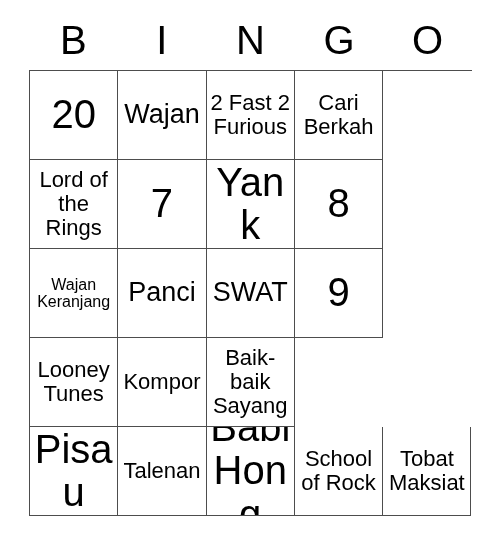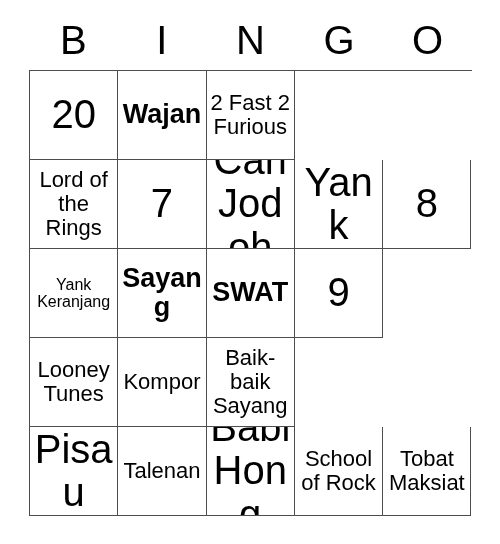--- a/index.html
+++ b/index.html
@@ -74,21 +74,21 @@
     width: 100%;
     line-height: 1.08;
     color: #000000;
     word-break: break-word;
     hyphens: none;
   }
 
   
   .fs-xxl { font-size: 40px; }   
   .fs-xl  { font-size: 34px; }   
-  .fs-l   { font-size: 27px; font-weight: bold; }   
+  .fs-l   { font-size: 27px; }   
   .fs-m   { font-size: 22px; }   
   .fs-s   { font-size: 16px; }   
 </style>
 </head>
 <body>
 
 <div id="bingo-card">
 
   <div class="header-row">
     <div class="header-cell">B</div>
@@ -103,46 +103,46 @@
     <div class="grid-row">
       <div class="cell">
           <span class="cell-text fs-xxl">20</span>
         </div>
       <div class="cell">
           <span class="cell-text fs-l">Wajan</span>
         </div>
       <div class="cell">
           <span class="cell-text fs-m">2 Fast 2 Furious</span>
         </div>
+      <div class="cell">
+          <span class="cell-text fs-m">Cari Berkah</span>
+        </div>
     </div>
 
     <div class="grid-row">
       <div class="cell">
           <span class="cell-text fs-m">Lord of the Rings</span>
         </div>
       <div class="cell">
           <span class="cell-text fs-xxl">7</span>
-        </div>
-      <div class="cell">
-          <span class="cell-text fs-xxl">Cari Jodoh</span>
         </div>
       <div class="cell">
           <span class="cell-text fs-xxl">Yank</span>
         </div>
       <div class="cell">
           <span class="cell-text fs-xxl">8</span>
         </div>
     </div>
 
     <div class="grid-row">
       <div class="cell">
-          <span class="cell-text fs-s">Yank Keranjang</span>
+          <span class="cell-text fs-s">Wajan Keranjang</span>
         </div>
       <div class="cell">
-          <span class="cell-text fs-l">Sayang</span>
+          <span class="cell-text fs-l">Panci</span>
         </div>
       <div class="cell">
           <span class="cell-text fs-l">SWAT</span>
         </div>
       <div class="cell">
           <span class="cell-text fs-xxl">9</span>
         </div>
     </div>
 
     <div class="grid-row">

